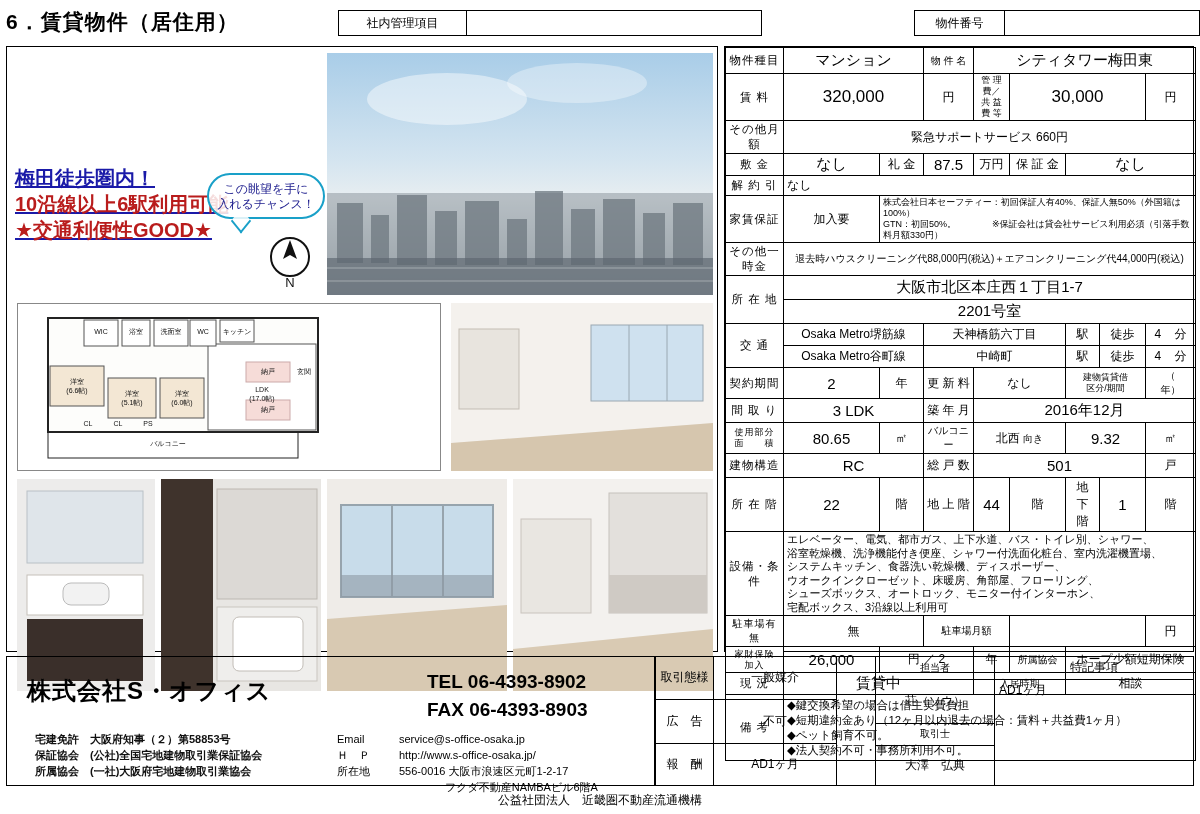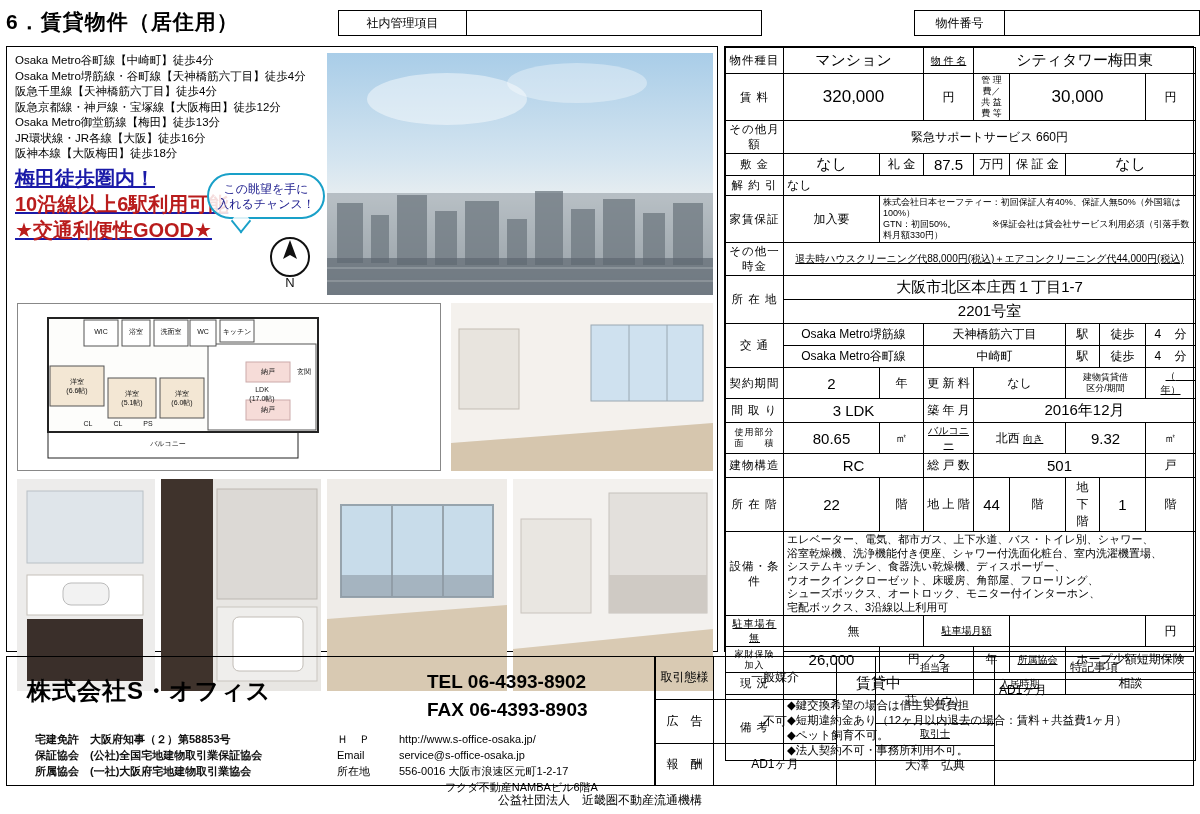--- a/index.html
+++ b/index.html
@@ -50,21 +50,21 @@
   #photo-ldk { left:506px; top:432px; width:200px; height:212px; }
 
   
   .rt { position:absolute; left:724px; top:46px; width:470px; height:606px; border:1px solid #000; border-collapse:collapse; font-size:12px; }
   .rt table { width:100%; height:100%; border-collapse:collapse; table-layout:fixed; }
   .rt td { border:1px solid #000; padding:1px 3px; vertical-align:middle; }
   .lbl { background:#fff; text-align:center; font-size:11.5px; letter-spacing:1px; width:58px; }
   .ctr { text-align:center; }
   .big { font-size:17px; }
   .mid { font-size:15px; }
-  .sm { font-size:10px;text-decoration:underline; }
+  .sm { font-size:10px; }
   .xs { font-size:9px; line-height:11px; }
   .lft { text-align:left; }
 
   
   .footer { position:absolute; left:6px; top:656px; width:1188px; height:130px; border:1px solid #000; }
   .company { position:absolute; left:0; top:0; width:648px; height:128px; border-right:1px solid #000; }
   .company-name { position:absolute; left:20px; top:18px; font-size:24px; font-weight:bold; letter-spacing:1px; }
   .tel { position:absolute; left:420px; top:14px; font-size:19px; font-weight:bold; }
   .fax { position:absolute; left:420px; top:42px; font-size:19px; font-weight:bold; }
   .lic { position:absolute; left:28px; top:74px; font-size:11px; font-weight:bold; line-height:16px; color:#111; }
@@ -112,29 +112,20 @@
     </div>
 
     <div class="hdr-box" id="box-naibu">
       <div class="hdr-label">社内管理項目</div>
       <div class="hdr-value"></div>
     </div>
   </div>
 
   <div class="left-panel">
 
-    <div class="access-list">
-      <div>Osaka Metro谷町線【中崎町】徒歩4分</div>
-      <div>Osaka Metro堺筋線・谷町線【天神橋筋六丁目】徒歩4分</div>
-      <div>阪急千里線【天神橋筋六丁目】徒歩4分</div>
-      <div>阪急京都線・神戸線・宝塚線【大阪梅田】徒歩12分</div>
-      <div>Osaka Metro御堂筋線【梅田】徒歩13分</div>
-      <div>JR環状線・JR各線【大阪】徒歩16分</div>
-      <div>阪神本線【大阪梅田】徒歩18分</div>
-    </div>
 
     <div class="catch">
       <div class="c1">梅田徒歩圏内！</div>
       <div class="c2">10沿線以上6駅利用可能</div>
       <div class="c2">★交通利便性GOOD★</div>
     </div>
 
     <div class="bubble">
       <div>この眺望を手に</div>
       <div>入れるチャンス！</div>
@@ -503,22 +494,22 @@
     <div class="company">
       <div class="company-name">株式会社S・オフィス</div>
       <div class="tel">TEL 06-4393-8902</div>
       <div class="fax">FAX 06-4393-8903</div>
       <div class="lic">
         <div>宅建免許　大阪府知事（２）第58853号</div>
         <div>保証協会　(公社)全国宅地建物取引業保証協会</div>
         <div>所属協会　(一社)大阪府宅地建物取引業協会</div>
       </div>
       <div class="contact">
+        <div><span class="k">Email</span><span class="v">service@s-office-osaka.jp</span></div>
         <div><span class="k">Ｈ　Ｐ</span><span class="v">http://www.s-office-osaka.jp/</span></div>
-        <div><span class="k">Email</span><span class="v">service@s-office-osaka.jp</span></div>
         <div><span class="k">所在地</span><span class="v">556-0016 大阪市浪速区元町1-2-17</span></div>
         <div style="padding-left:108px">フクダ不動産NAMBAビル6階A</div>
       </div>
     </div>
 
     <div class="deal">
       <table>
         <tbody>
             <tr style="height:42px">
           <td class="l">取引態様</td>

